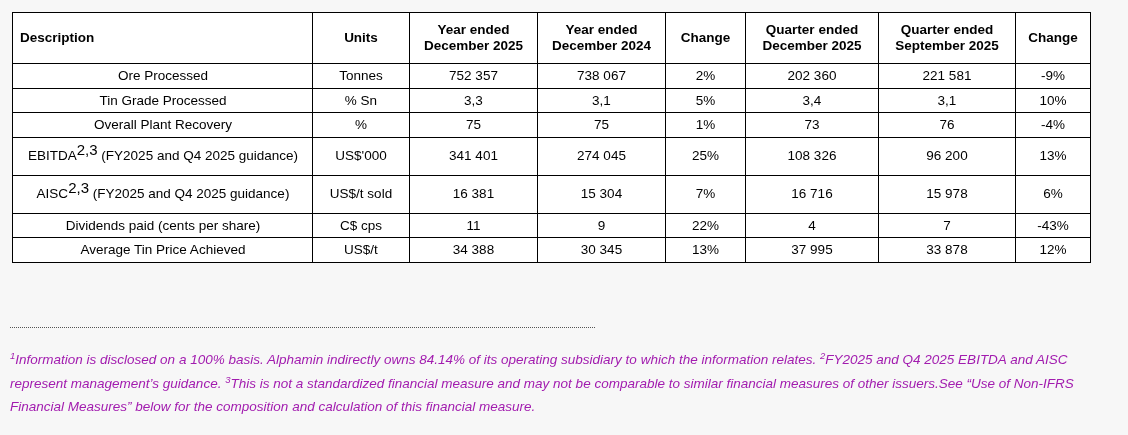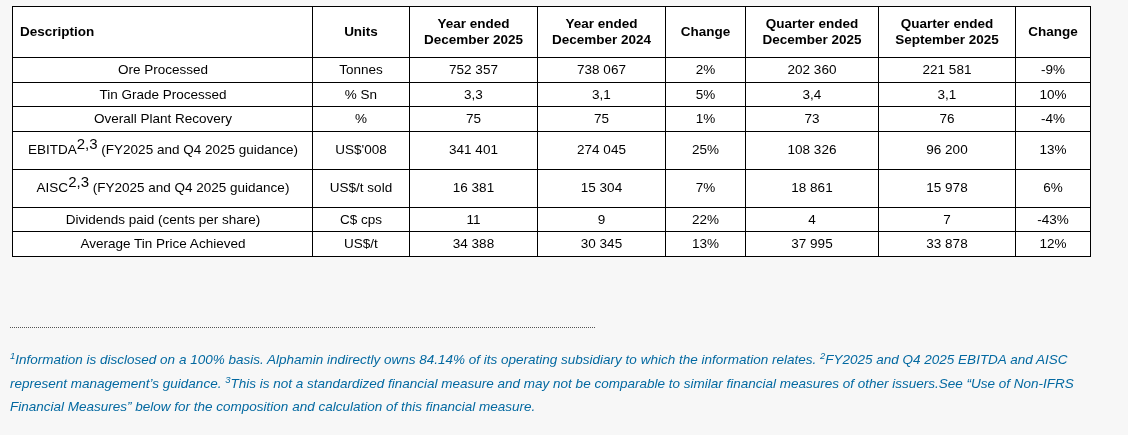--- a/index.html
+++ b/index.html
@@ -18,21 +18,21 @@
     position: relative;
     width: 1128px;
     height: 435px;
     background: #f7f7f7;
     padding: 0;
     box-sizing: border-box;
   }
   .table-wrap {
     position: absolute;
     left: 12px;
-    top: 6px;
+    top: 12px;
     width: 1078px;
   }
   table.fin {
     border-collapse: collapse;
     table-layout: fixed;
     width: 1078px;
     background: #ffffff;
     border: 1.5px solid #000;
   }
   table.fin th, table.fin td {
@@ -82,21 +82,21 @@
     border-top: 1px dotted #555;
   }
   .footnotes {
     position: absolute;
     left: 10px;
     top: 348px;
     width: 1100px;
     font-style: italic;
     font-size: 13.5px;
     line-height: 1.75;
-    color: #0369a1;
+    color: #a21caf;
   }
   .footnotes sup {
     font-style: italic;
     font-size: 9.5px;
   }
 </style>
 </head>
 <body>
 
 <div class="page">
@@ -177,36 +177,36 @@
           <td class="num">1%</td>
           <td class="num">73</td>
           <td class="num">76</td>
           <td class="num">-4%</td>
         </tr>
 
 
 
         <tr class="tall">
           <td class="desc"><span>EBITDA</span><sup>2,3</sup><span> (FY2025 and Q4 2025 guidance)</span></td>
-          <td class="num">US$'008</td>
+          <td class="num">US$'000</td>
           <td class="num">341 401</td>
           <td class="num">274 045</td>
           <td class="num">25%</td>
           <td class="num">108 326</td>
           <td class="num">96 200</td>
           <td class="num">13%</td>
         </tr>
 
         <tr class="tall">
           <td class="desc"><span>AISC</span><sup>2,3</sup><span> (FY2025 and Q4 2025 guidance)</span></td>
           <td class="num">US$/t sold</td>
           <td class="num">16 381</td>
           <td class="num">15 304</td>
           <td class="num">7%</td>
-          <td class="num">18 861</td>
+          <td class="num">16 716</td>
           <td class="num">15 978</td>
           <td class="num">6%</td>
         </tr>
 
         <tr>
           <td class="desc"><span>Dividends paid (cents per share)</span></td>
           <td class="num">C$ cps</td>
           <td class="num">11</td>
           <td class="num">9</td>
           <td class="num">22%</td>

